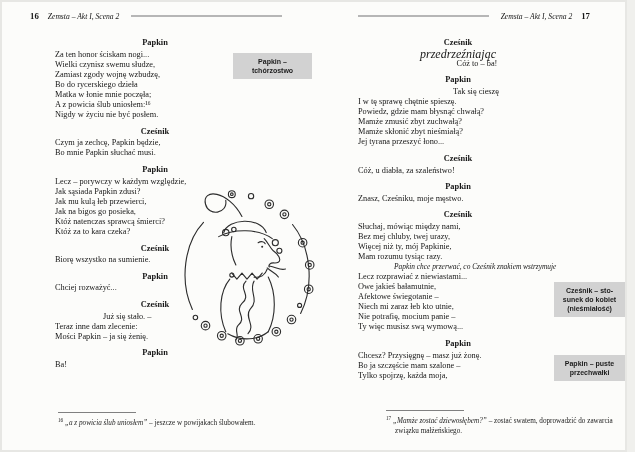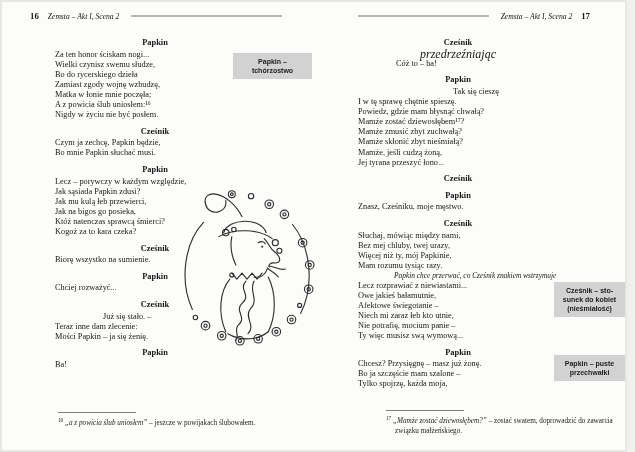--- a/index.html
+++ b/index.html
@@ -23,21 +23,21 @@
   .page.right .hrule{margin-right:12px;}
 
   .textblock{position:absolute;top:26px;width:200px;font-size:8.3px;line-height:10.1px;}
   .page.left  .textblock{left:40px;}
   .page.right .textblock{left:28px;}
   .speaker{font-weight:bold;text-align:center;margin-top:6.5px;margin-bottom:1.5px;font-size:8.4px;}
   .speech:first-child .speaker{margin-top:2px;}
   .stage{font-style:italic;text-align:center;font-size:12px;line-height:9.2px;}
   .stage-mid{font-style:italic;font-size:7.4px;line-height:9.6px;padding-left:36px;}
   .vline{white-space:nowrap;}
-  .ind38{padding-left:38px;}
+  .ind38{padding-left:38px;text-align:center;}
   .ind48{padding-left:48px;}
   .ind95{padding-left:95px;}
 
   .margin-note{position:absolute;background:#d2d2d2;font-family:"Liberation Sans",sans-serif;
                font-weight:bold;font-size:7px;line-height:9px;text-align:center;
                color:#1c1c1c;padding:4px 3px;}
   .page.left  .margin-note{left:218px;width:73px;}
   .page.right .margin-note{left:224px;width:65px;}
 
   .illustration{position:absolute;left:156px;top:172px;width:152px;height:176px;}
@@ -64,39 +64,39 @@
       <span class="pnum">16</span>
       <span class="ptitle">Zemsta – Akt I, Scena 2</span>
       <span class="hrule"></span>
     </div>
 
     <div class="textblock">
       <div class="speech">
         <div class="speaker">Papkin</div>
         <div class="vline">Za ten honor ściskam nogi...</div>
         <div class="vline">Wielki czynisz swemu słudze,</div>
+        <div class="vline">Zamiast zgody wojnę wzbudzę,</div>
         <div class="vline">Bo do rycerskiego dzieła</div>
-        <div class="vline">Zamiast zgody wojnę wzbudzę,</div>
         <div class="vline">Matka w łonie mnie poczęła;</div>
         <div class="vline">A z powicia ślub uniosłem:¹⁶</div>
         <div class="vline">Nigdy w życiu nie być posłem.</div>
       </div>
       <div class="speech">
         <div class="speaker">Cześnik</div>
         <div class="vline">Czym ja zechcę, Papkin będzie,</div>
         <div class="vline">Bo mnie Papkin słuchać musi.</div>
       </div>
       <div class="speech">
         <div class="speaker">Papkin</div>
         <div class="vline">Lecz – porywczy w każdym względzie,</div>
         <div class="vline">Jak sąsiada Papkin zdusi?</div>
         <div class="vline">Jak mu kulą łeb przewierci,</div>
         <div class="vline">Jak na bigos go posieka,</div>
         <div class="vline">Któż natenczas sprawcą śmierci?</div>
-        <div class="vline">Kogoż za to kara czeka?</div>
+        <div class="vline">Któż za to kara czeka?</div>
       </div>
       <div class="speech">
         <div class="speaker">Cześnik</div>
         <div class="vline">Biorę wszystko na sumienie.</div>
       </div>
       <div class="speech">
         <div class="speaker">Papkin</div>
         <div class="vline">Chciej rozważyć...</div>
       </div>
       <div class="speech">
@@ -193,28 +193,27 @@
       <div class="speech">
         <div class="speaker">Cześnik</div>
         <div class="stage">przedrzeźniając</div>
         <div class="vline ind38">Cóż to – ba!</div>
       </div>
       <div class="speech">
         <div class="speaker">Papkin</div>
         <div class="vline ind95">Tak się cieszę</div>
         <div class="vline">I w tę sprawę chętnie spieszę.</div>
         <div class="vline">Powiedz, gdzie mam błysnąć chwałą?</div>
-        <div class="vline">Mamże zostać dziewosłębem¹⁷?</div>
         <div class="vline">Mamże zmusić zbyt zuchwałą?</div>
         <div class="vline">Mamże skłonić zbyt nieśmiałą?</div>
-        <div class="vline">Mamże, jeśli cudzą żoną,</div>
         <div class="vline">Jej tyrana przeszyć łono...</div>
       </div>
       <div class="speech">
         <div class="speaker">Cześnik</div>
+        <div class="vline">Cóż, u diabła, za szaleństwo!</div>
       </div>
       <div class="speech">
         <div class="speaker">Papkin</div>
         <div class="vline">Znasz, Cześniku, moje męstwo.</div>
       </div>
       <div class="speech">
         <div class="speaker">Cześnik</div>
         <div class="vline">Słuchaj, mówiąc między nami,</div>
         <div class="vline">Bez mej chluby, twej urazy,</div>
         <div class="vline">Więcej niż ty, mój Papkinie,</div>

